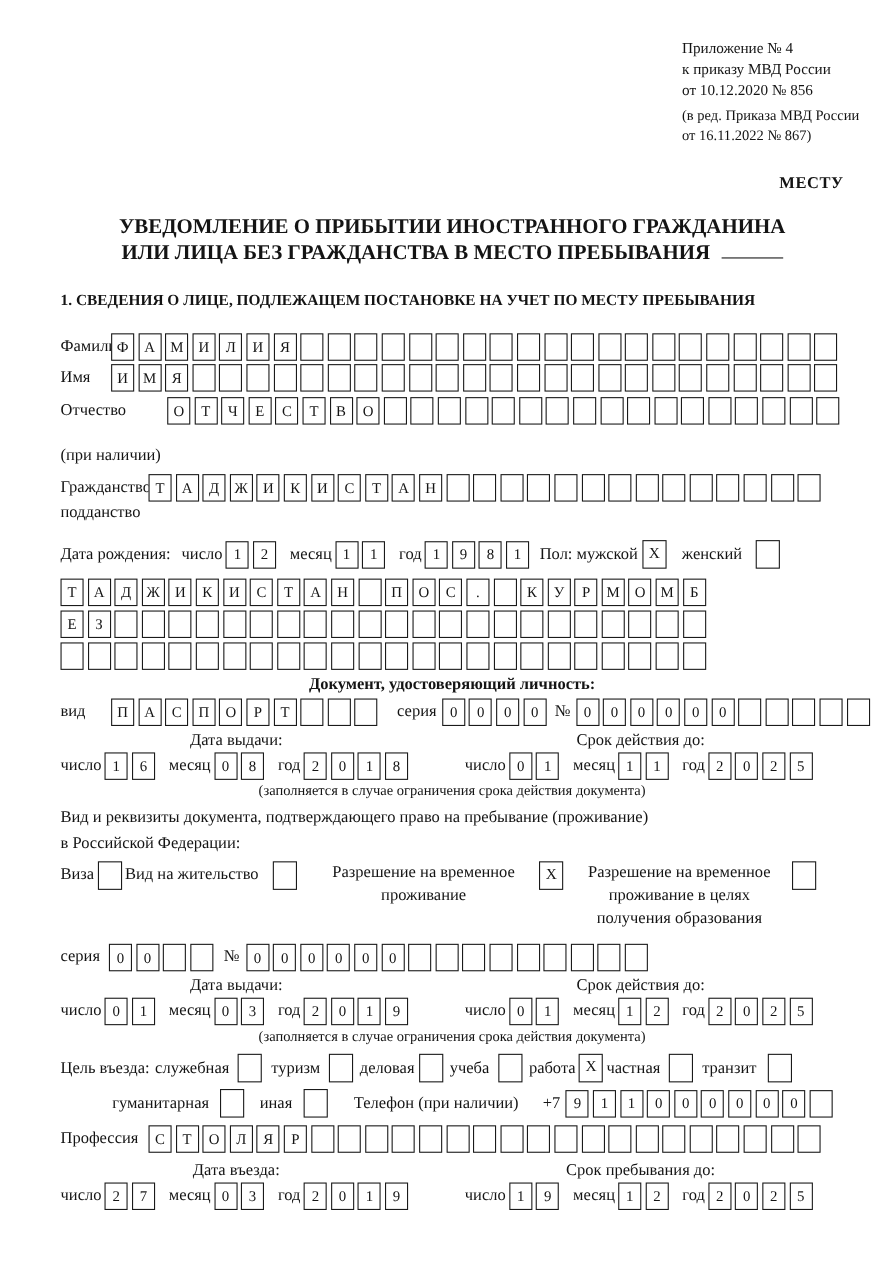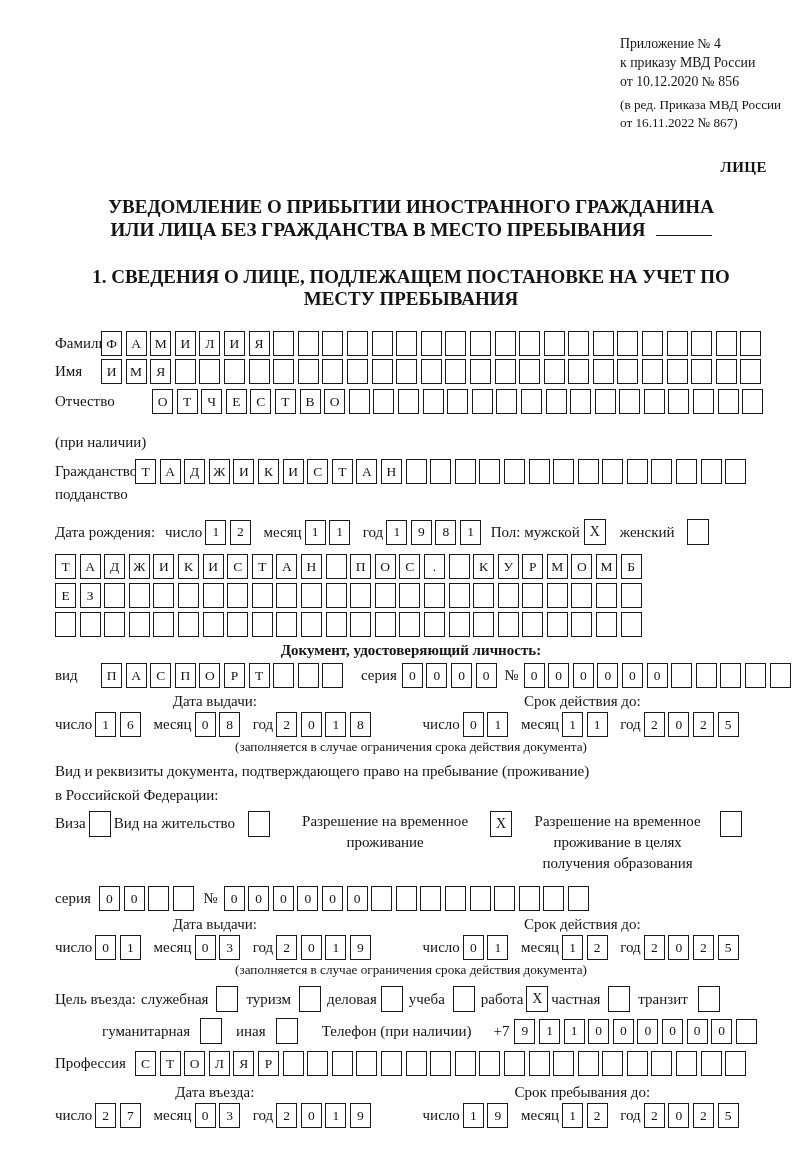--- a/index.html
+++ b/index.html
@@ -29,21 +29,21 @@
     font-size:14px;line-height:1;background:#fff;
   }
   .frow{display:flex;align-items:flex-start;}
   .lbl{flex:0 0 auto;padding-top:4px;}
   
   .appendix{margin-left:565px;width:215px;font-size:13.8px;line-height:19px;}
   .edition{margin-top:5px;font-size:13.2px;line-height:18px;}
   .forma{text-align:right;font-weight:bold;font-size:15px;margin-top:27px;letter-spacing:.5px;}
   .title{margin-top:19px;text-align:center;font-weight:bold;font-size:19px;line-height:23px;}
   .title-underline{display:inline-block;width:56px;border-bottom:1.6px solid #1a1a1a;height:13px;margin-left:10px;}
-  .sec-head{margin-top:25px;text-align:center;font-weight:bold;font-size:19px;}
+  .sec-head{margin-top:25px;font-weight:bold;font-size:14px;}
   
   .dates{display:flex;align-items:flex-start;}
   .dategrp{display:flex;flex-direction:column;flex:0 0 auto;}
   .grp-head{text-align:center;margin-bottom:2px;}
   .grp-row{display:flex;align-items:center;}
   .dlbl{padding:0 3px 0 0;}
   .gapL{margin-left:9px;}
   .note{font-size:13.2px;text-align:center;margin-top:2px;}
   .doc-head{text-align:center;font-weight:bold;margin-top:5px;}
   .opt-col{text-align:center;line-height:21px;}
@@ -56,21 +56,21 @@
   <div class="appendix">
     <div>Приложение № 4</div>
     <div>к приказу МВД России</div>
     <div>от 10.12.2020 № 856</div>
     <div class="edition">
       <div>(в ред. Приказа МВД России</div>
       <div>от 16.11.2022 № 867)</div>
     </div>
   </div>
 
-  <div class="forma">ЛИЦЕ</div>
+  <div class="forma">МЕСТУ</div>
 
   <div class="title">
     <div>УВЕДОМЛЕНИЕ О ПРИБЫТИИ ИНОСТРАННОГО ГРАЖДАНИНА</div>
     <div>
       <span>ИЛИ ЛИЦА БЕЗ ГРАЖДАНСТВА В МЕСТО ПРЕБЫВАНИЯ</span><span class="title-underline"></span>
     </div>
   </div>
 
   <div class="sec-head">1. СВЕДЕНИЯ О ЛИЦЕ, ПОДЛЕЖАЩЕМ ПОСТАНОВКЕ НА УЧЕТ ПО МЕСТУ ПРЕБЫВАНИЯ</div>
 

